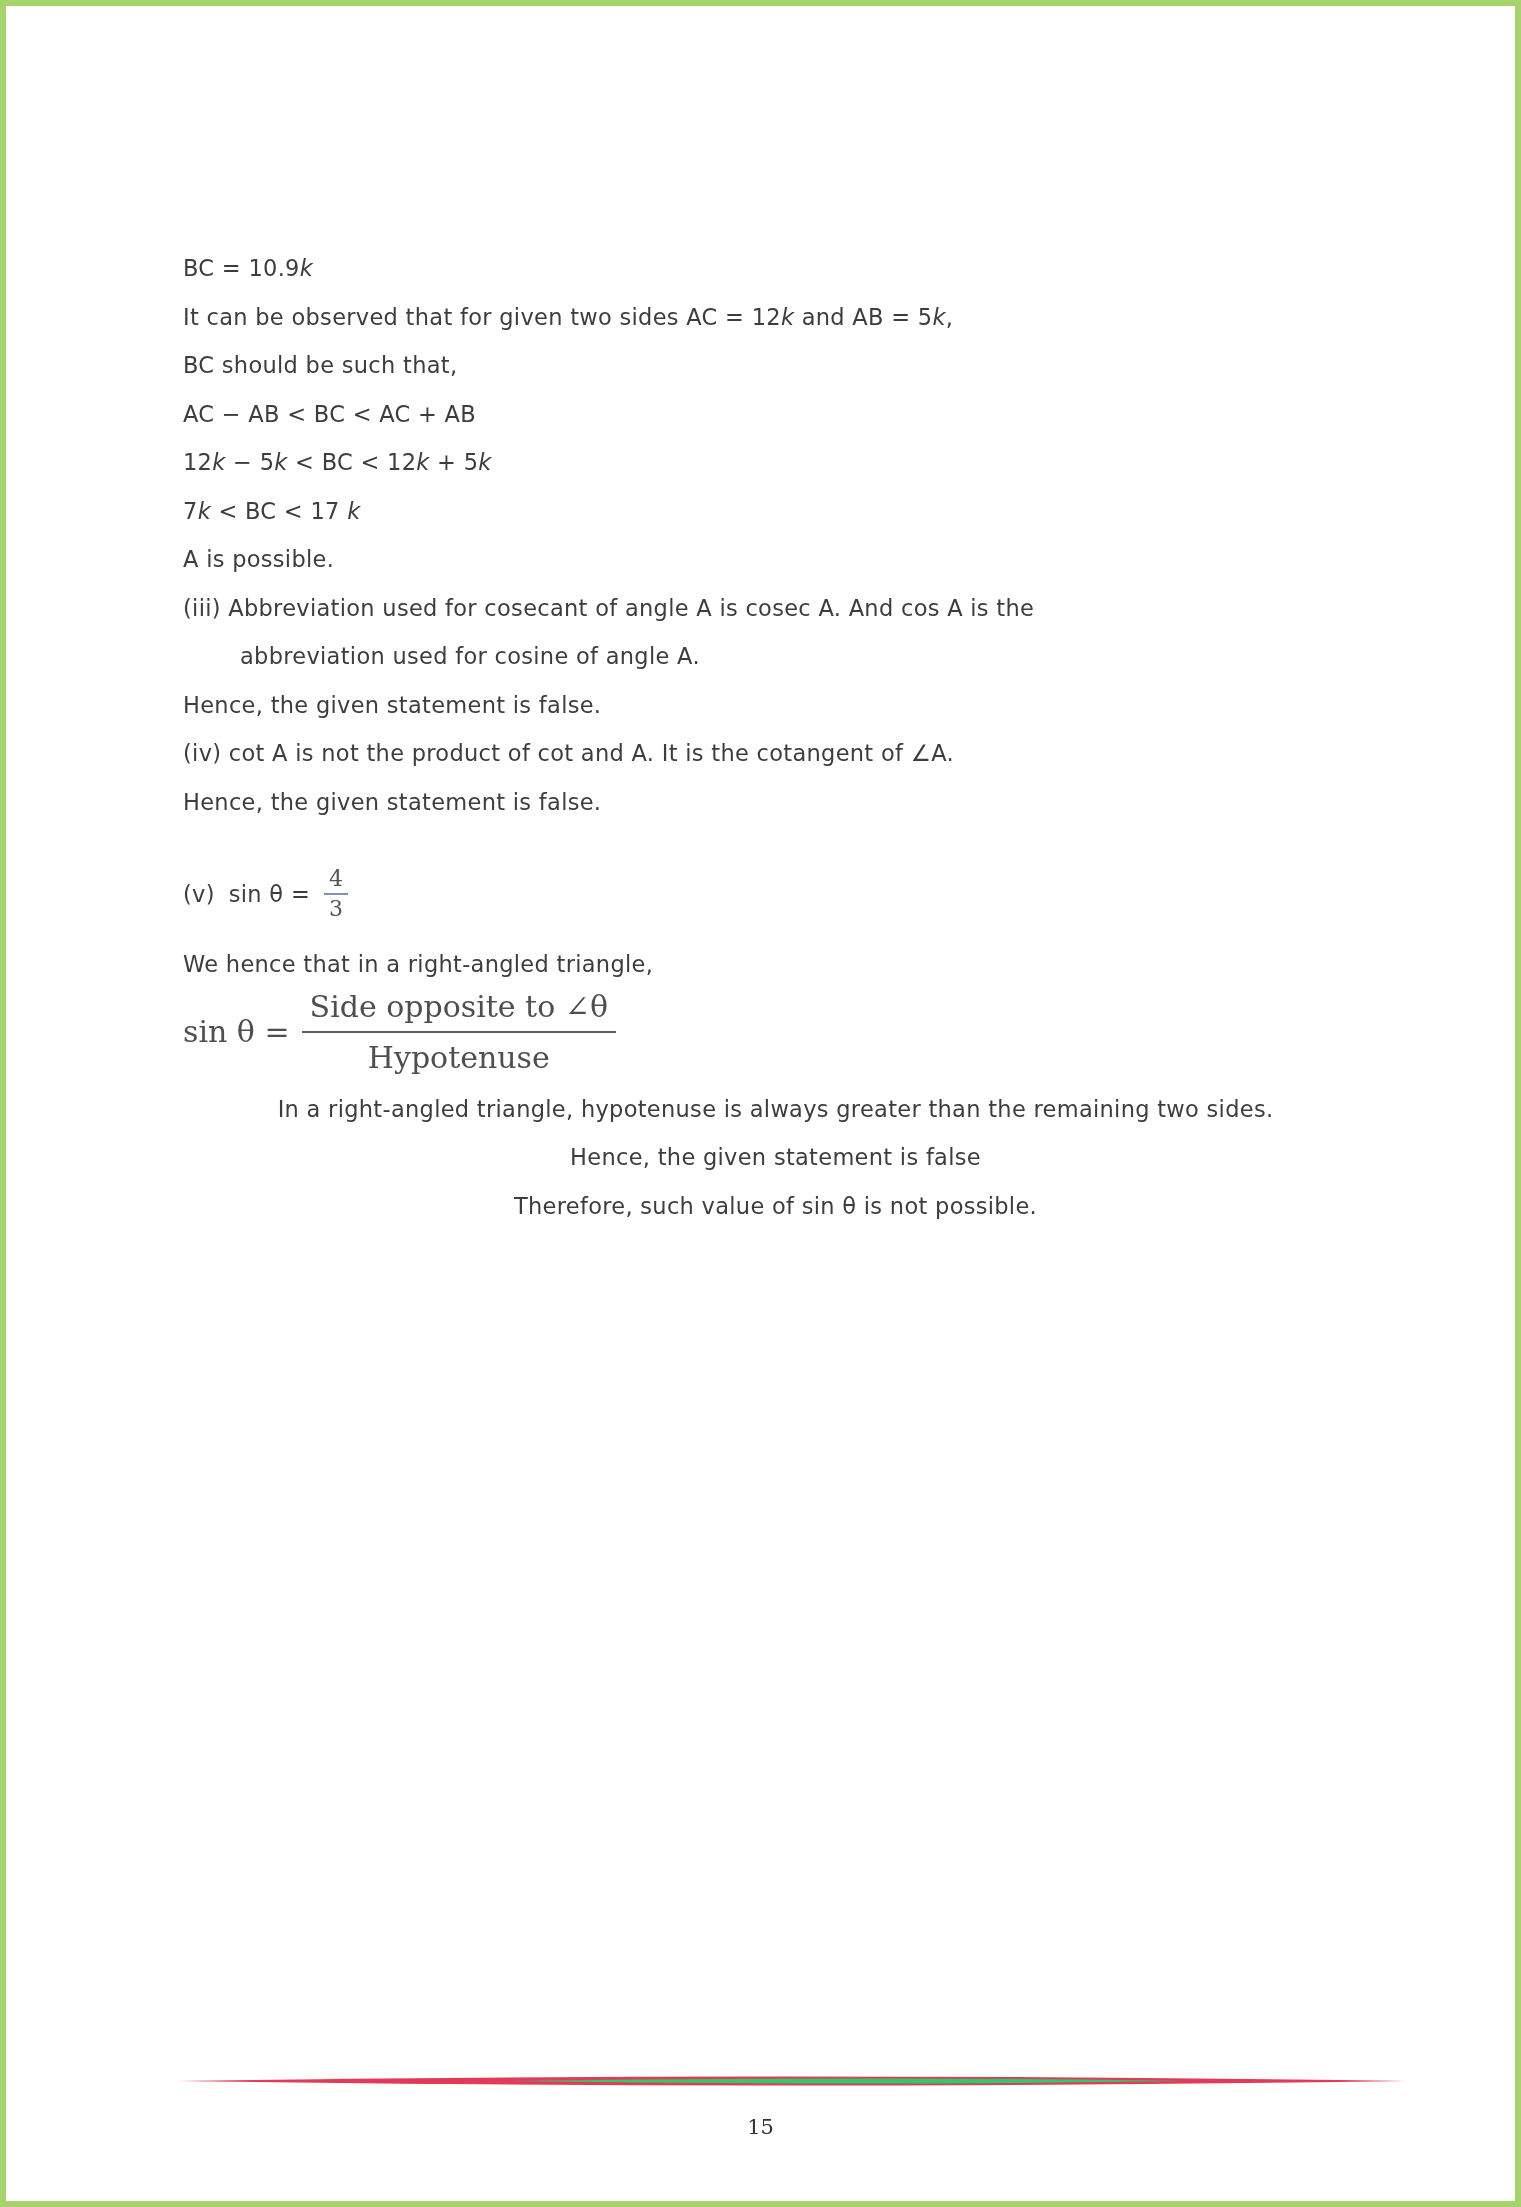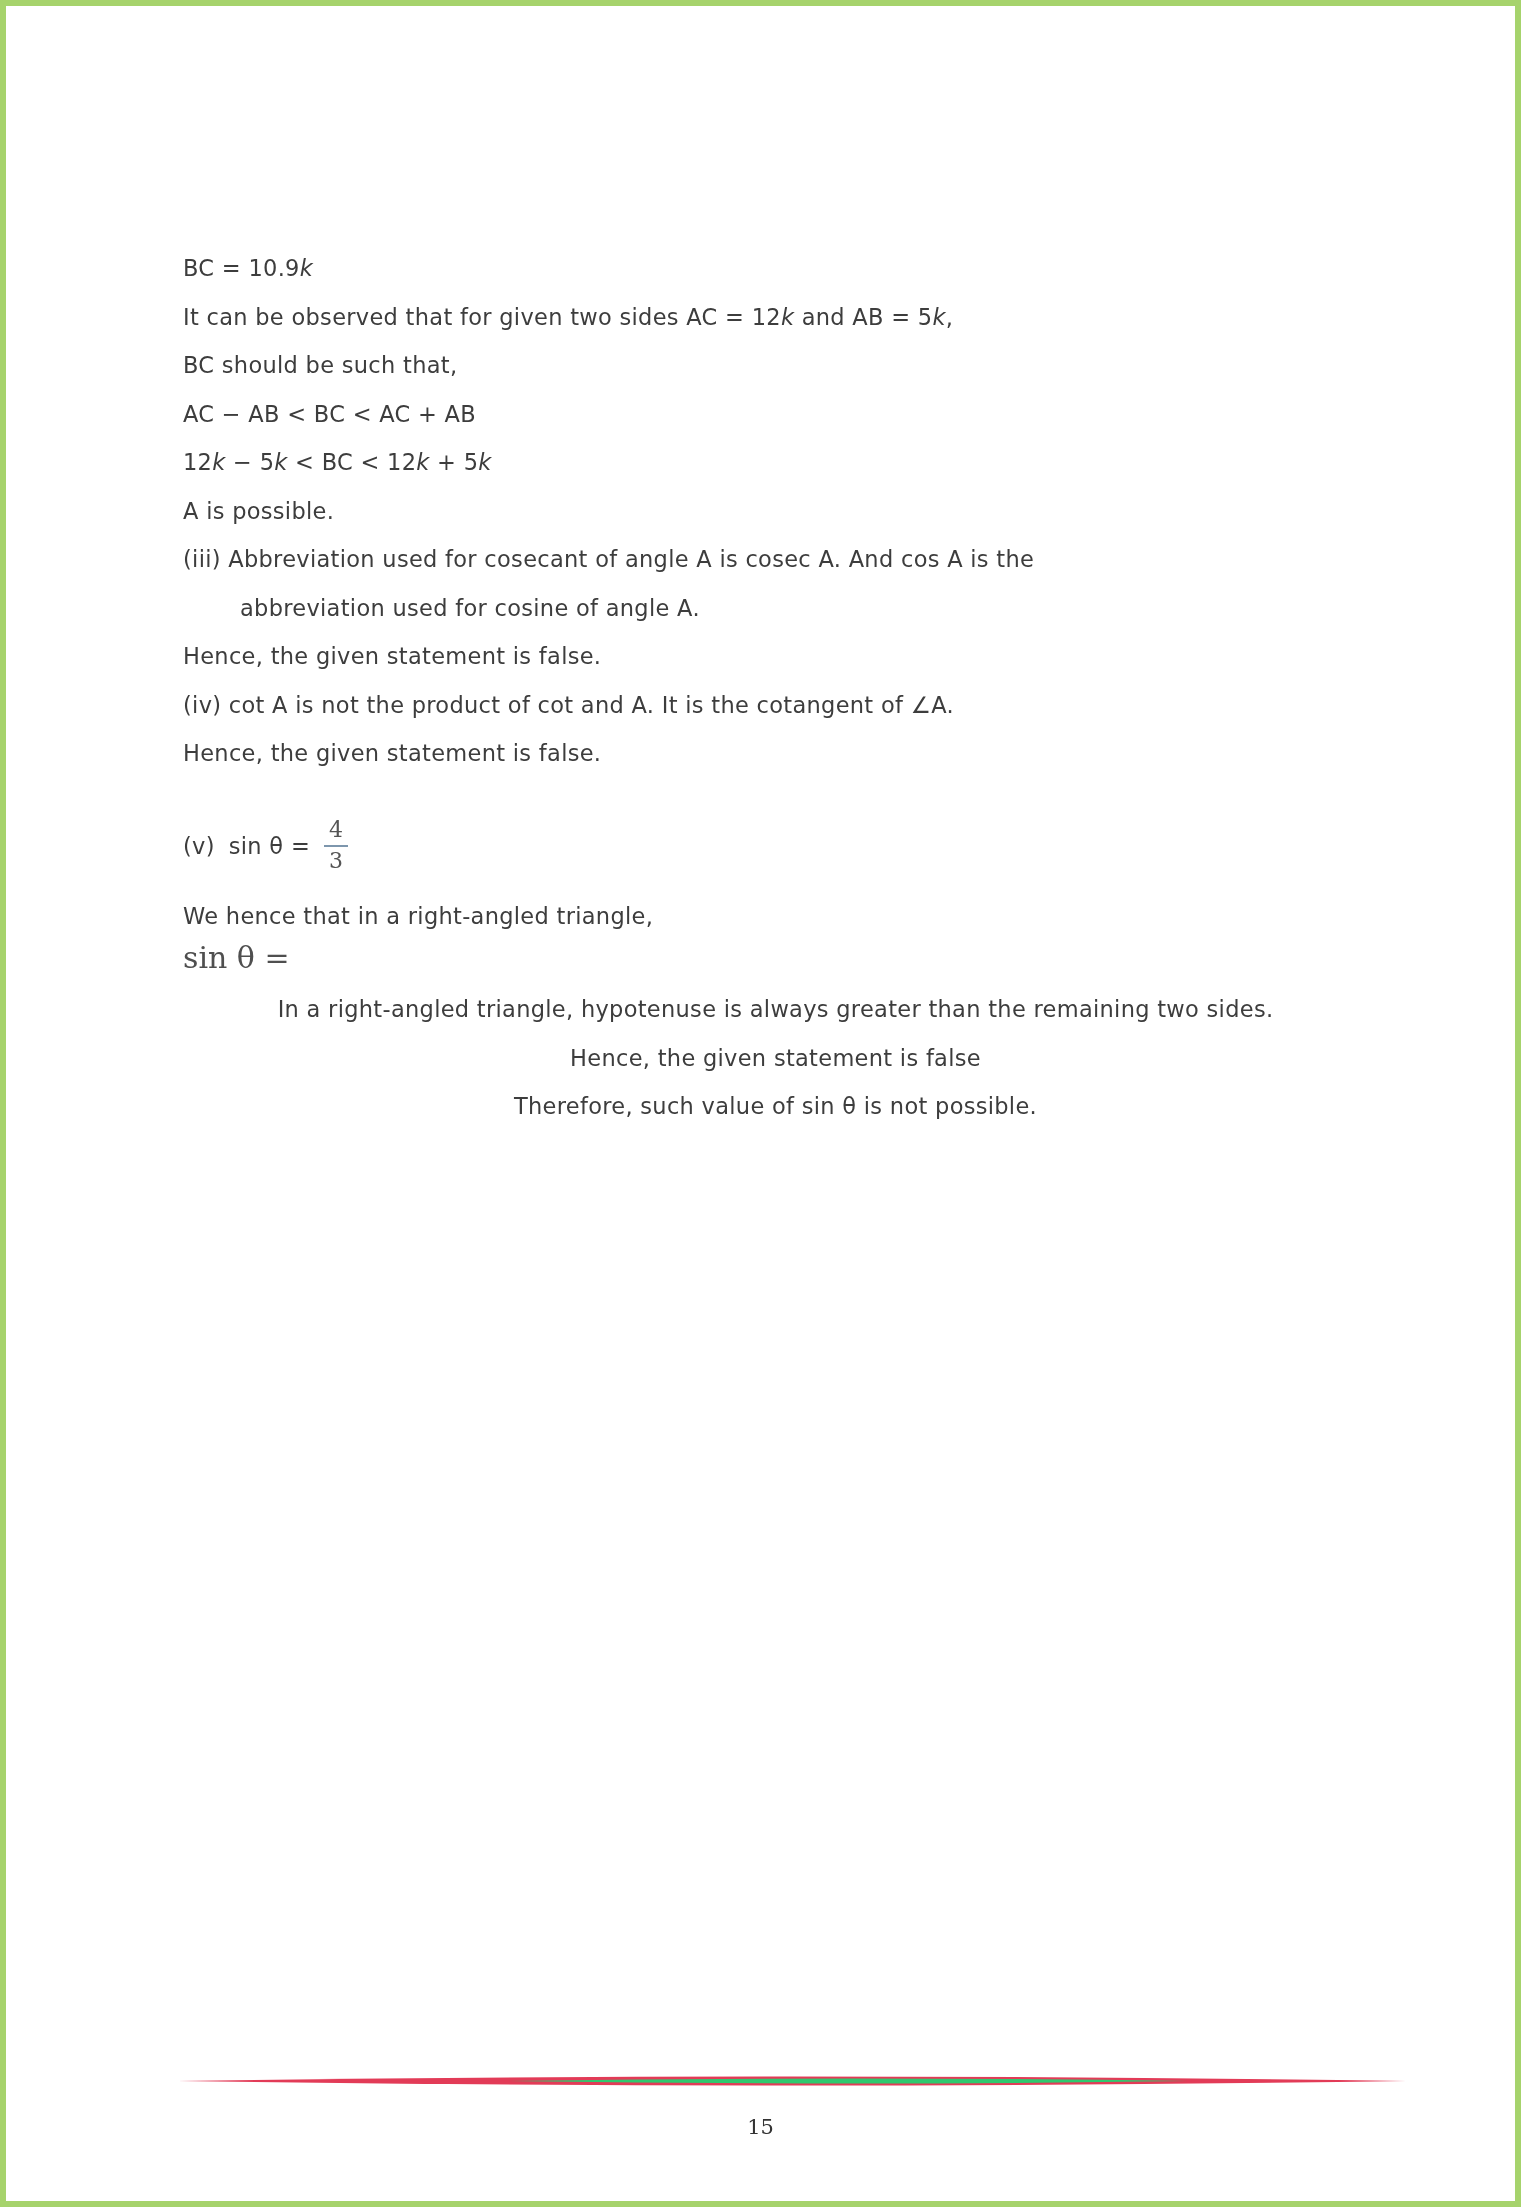--- a/index.html
+++ b/index.html
@@ -77,20 +77,21 @@
 <div class="page" style="border-color: rgb(166, 211, 108);">
 
   <div class="content">
 
     <div id="para1">
         <p class="tline"><span>BC = 10.9</span><span class="it">k</span></p>
         <p class="tline"><span>It can be observed that for given two sides AC = 12</span><span class="it">k</span><span> and AB = 5</span><span class="it">k</span><span>,</span></p>
         <p class="tline"><span>BC should be such that,</span></p>
         <p class="tline"><span>AC − AB &lt; BC &lt; AC + AB</span></p>
         <p class="tline"><span>12</span><span class="it">k</span><span> − 5</span><span class="it">k</span><span> &lt; BC &lt; 12</span><span class="it">k</span><span> + 5</span><span class="it">k</span></p>
+        <p class="tline"><span>7</span><span class="it">k</span><span> &lt; BC &lt; 17 </span><span class="it">k</span></p>
         <p class="tline"><span>A is possible.</span></p>
         <p class="tline"><span>(iii) Abbreviation used for cosecant of angle A is cosec A. And cos A is the</span></p>
         <p class="tline ind"><span>abbreviation used for cosine of angle A.</span></p>
         <p class="tline"><span>Hence, the given statement is false.</span></p>
         <p class="tline"><span>(iv) cot A is not the product of cot and A. It is the cotangent of ∠A.</span></p>
         <p class="tline"><span>Hence, the given statement is false.</span></p>
       </div>
 
     <div class="v-line">
       <span>(v)</span>
@@ -99,20 +100,24 @@
       <span class="frac-sm">
         <span class="num">4</span>
         <span class="den">3</span>
       </span>
     </div>
 
     <p class="tline">We hence that in a right-angled triangle,</p>
 
     <div class="formula">
       <span class="lhs">sin θ =</span>
+      <span class="frac">
+        <span class="num">Side opposite to ∠θ</span>
+        <span class="den">Hypotenuse</span>
+      </span>
     </div>
 
     <div id="para2" class="para2">
         <p class="tline"><span>In a right-angled triangle, hypotenuse is always greater than the remaining two sides.</span></p>
         <p class="tline"><span>Hence, the given statement is false</span></p>
         <p class="tline"><span>Therefore, such value of sin θ is not possible.</span></p>
       </div>
 
   </div>
 

